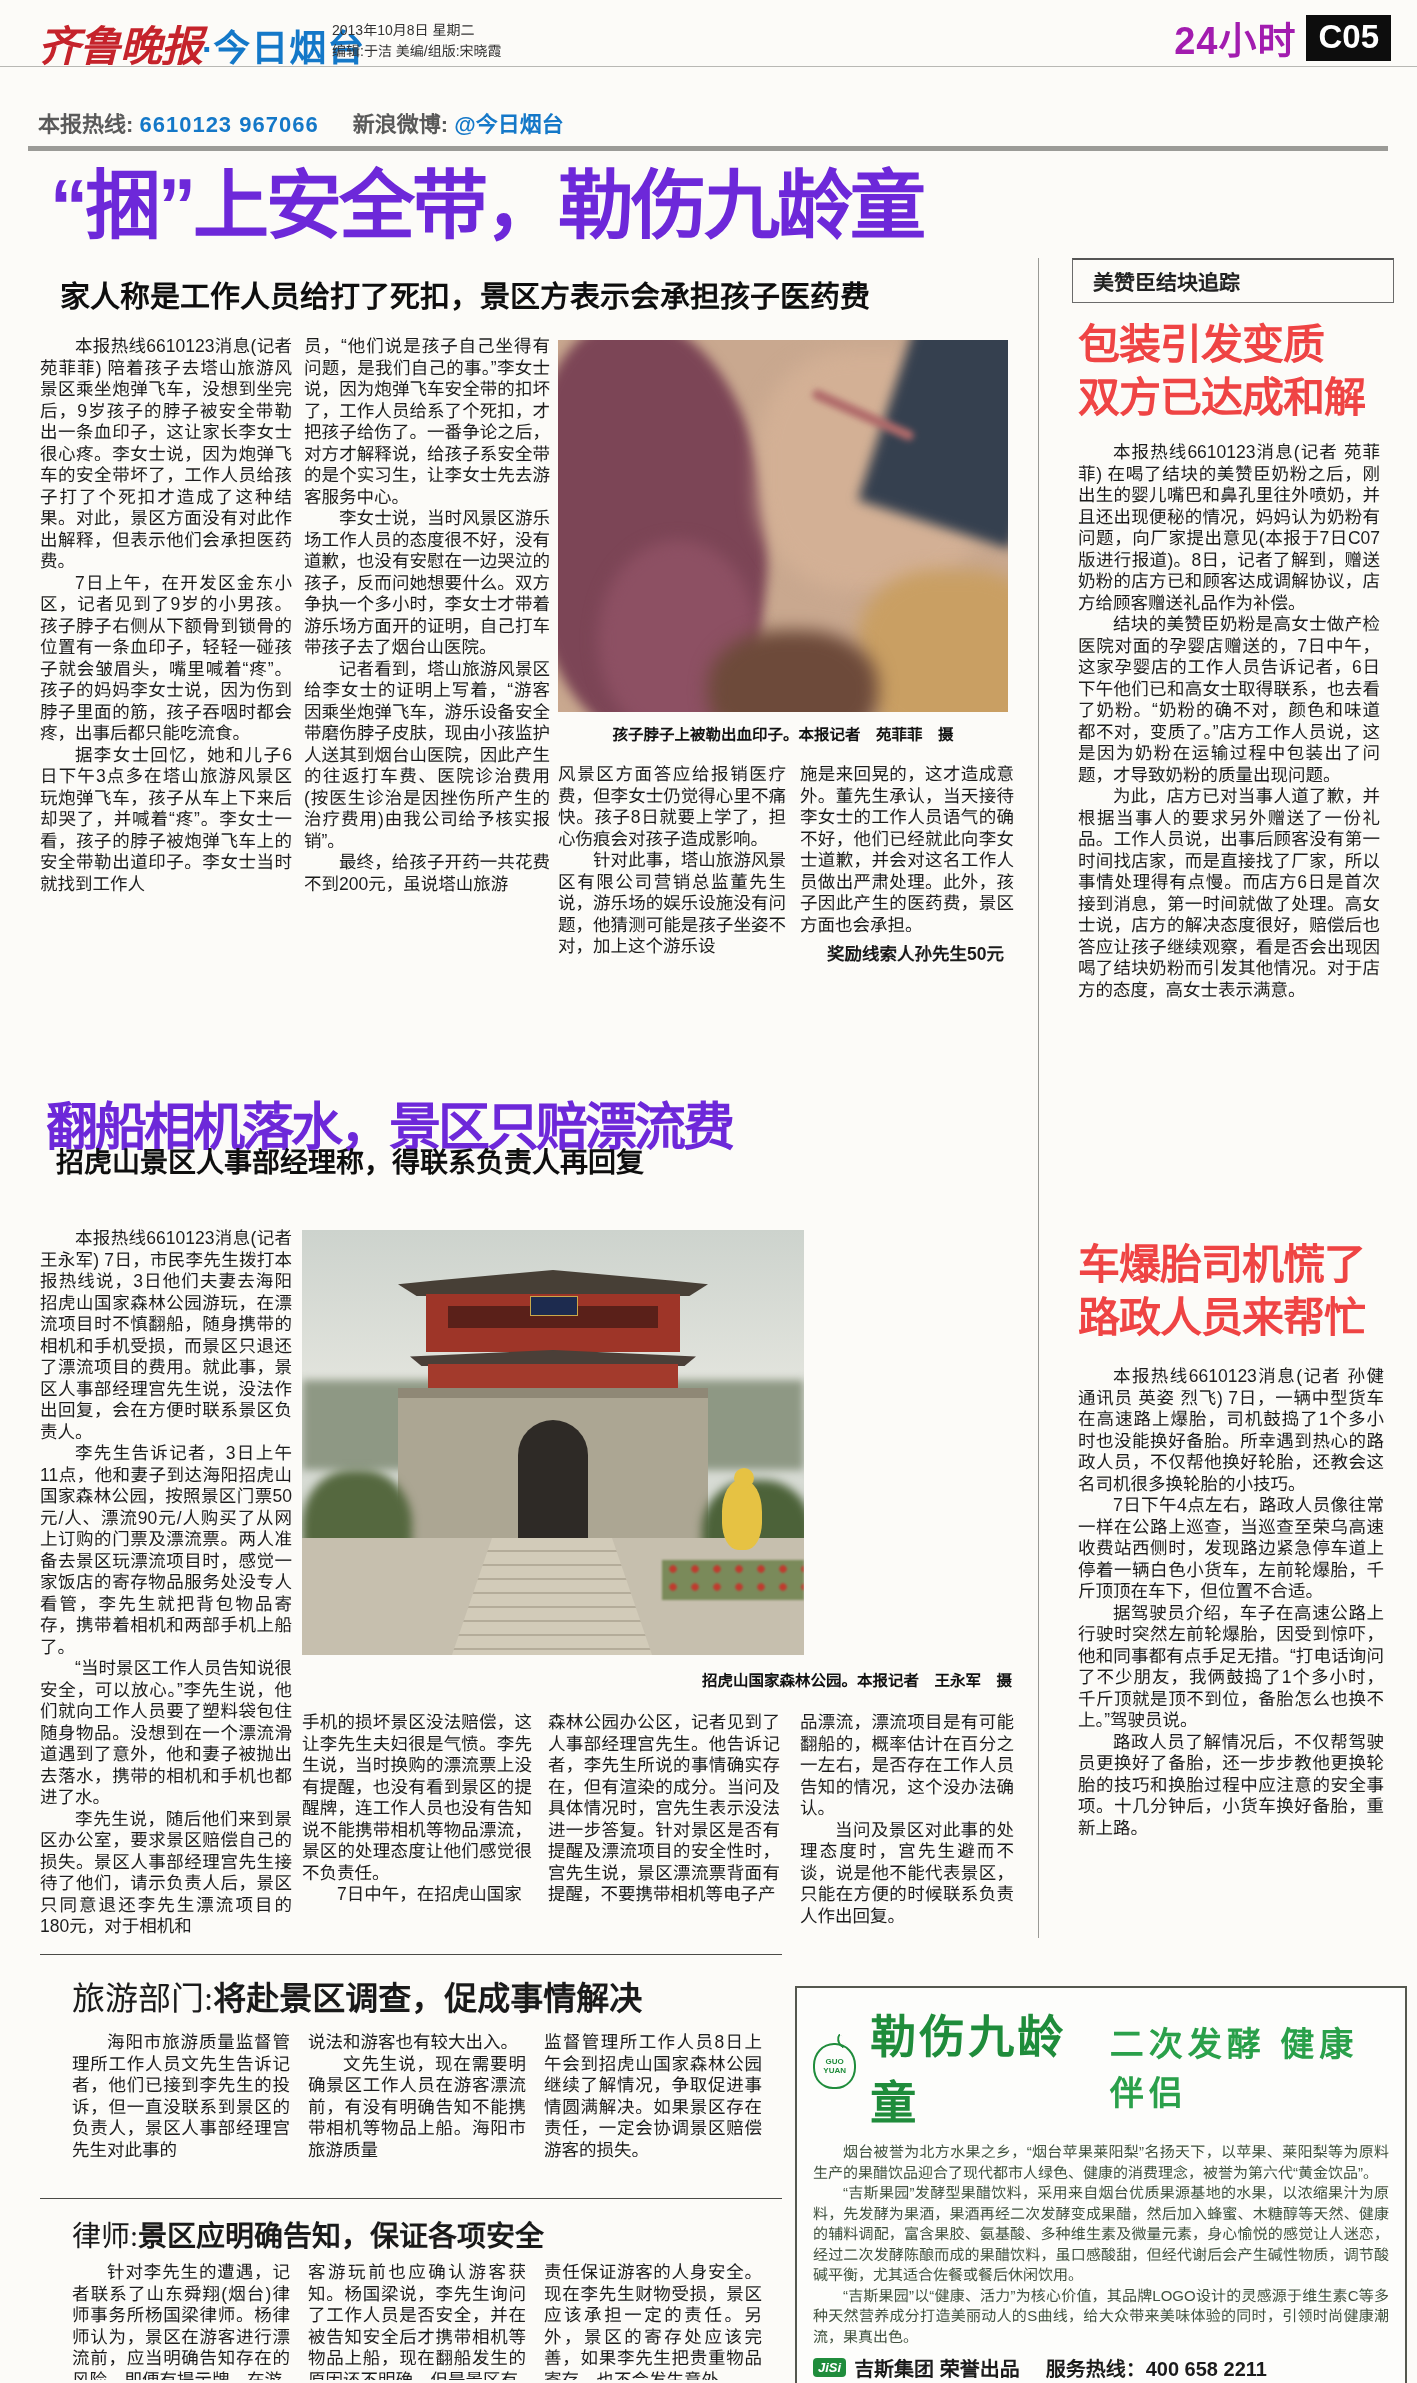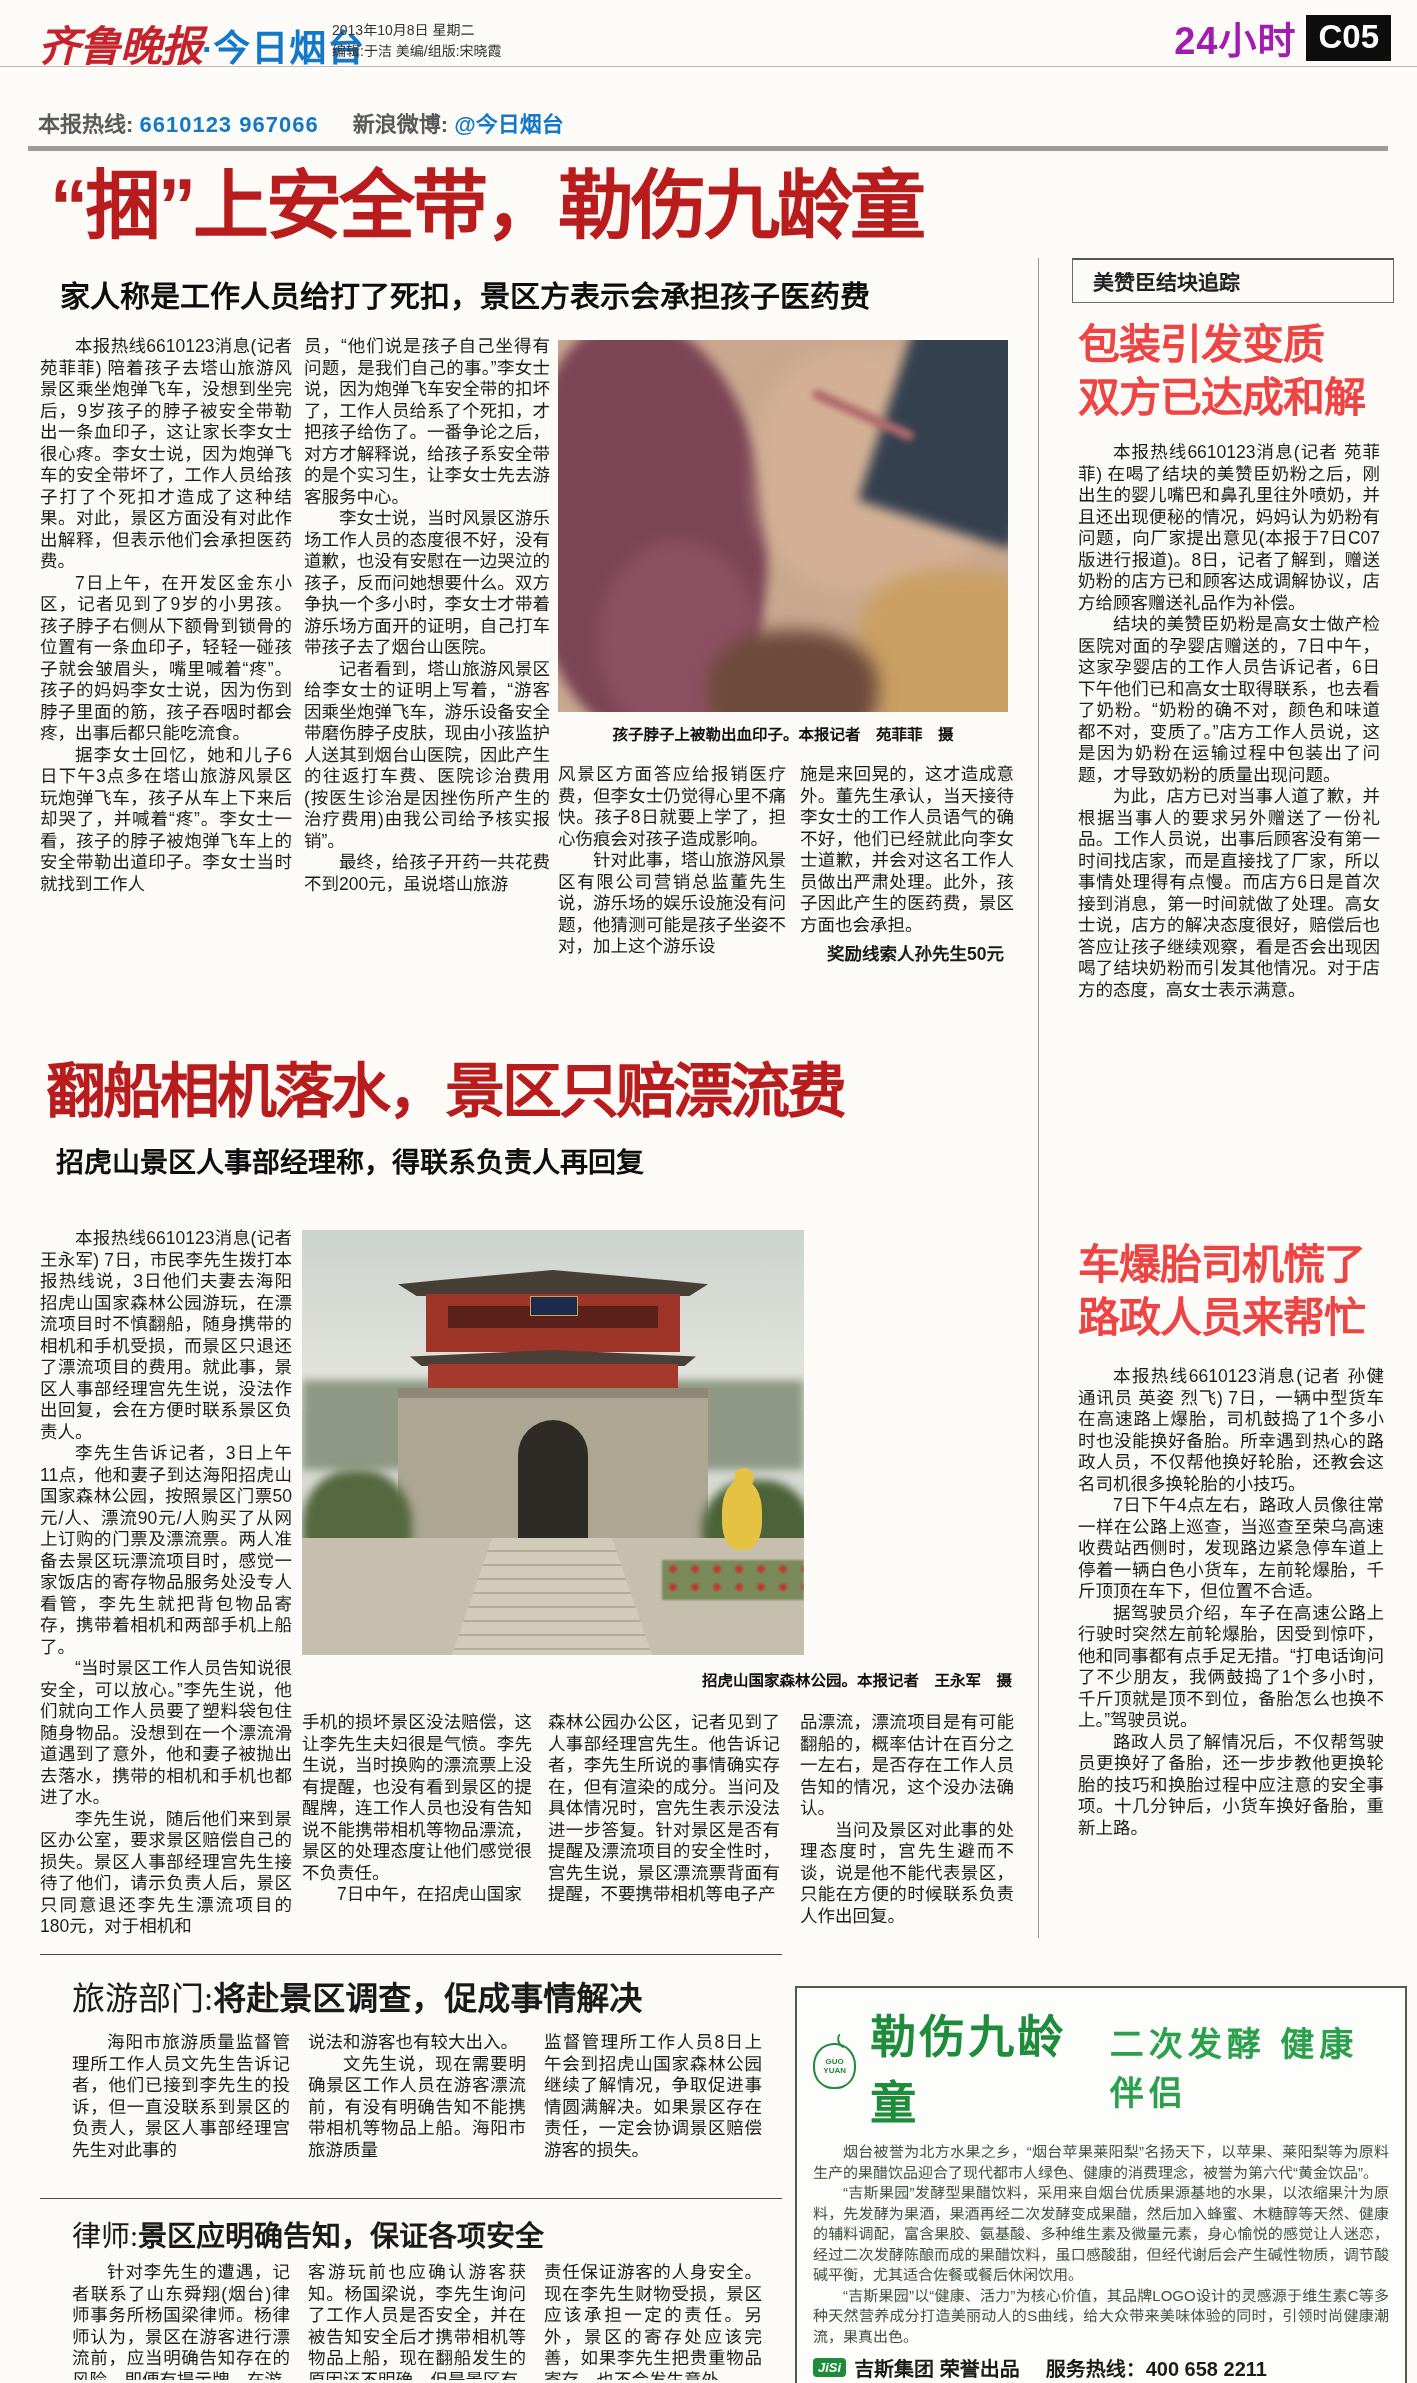--- a/index.html
+++ b/index.html
@@ -13,21 +13,21 @@
   .head-meta{font-size:14px;color:#333;line-height:21px;}
   .sec-label{font-size:38px;font-weight:bold;color:#a21caf;letter-spacing:1px;}
   .page-badge{background:#0d0d0d;color:#fff;font-size:33px;font-weight:bold;padding:3px 12px 5px;margin-left:10px;}
   .rule-thin{background:#b8b8b4;height:1px;}
   .rule-thick{background:#9b9b97;height:5px;}
   
   .hot{font-size:22px;font-weight:bold;color:#5a5a5a;}
   .hot .num{color:#1478c8;letter-spacing:1px;}
   .hot .at{color:#1478c8;}
   
-  .h-main{font-weight:bold;color:#b91c1c;line-height:1.05;letter-spacing:-3px;white-space:nowrap;text-align:center;}
+  .h-main{font-weight:bold;color:#6d28d9;line-height:1.05;letter-spacing:-3px;white-space:nowrap;text-align:center;}
   .h-sub{font-weight:bold;color:#0e0e0e;white-space:nowrap;}
   
   .body-text{font-size:17.5px;line-height:21.5px;text-align:justify;color:#1c1c1c;overflow:hidden;}
   .para{margin:0;}
   .ind{text-indent:2em;}
   .caption{font-size:15.5px;font-weight:bold;color:#111;}
   .reward{font-size:17.5px;font-weight:bold;text-align:right;padding-right:10px;margin-top:4px;}
   
   .kicker{border:1px solid #6b6b6b;border-top:2px solid #555;font-size:21px;font-weight:bold;color:#222;padding:6px 0 6px 20px;background:#fcfbf8;}
   .side-h{font-size:42px;font-weight:bold;line-height:53px;color:#ef4444;letter-spacing:-1px;}
@@ -123,21 +123,21 @@
   <div class="abs side-h" style="left:1078px;top:318px;">
     <div>包装引发变质</div>
     <div>双方已达成和解</div>
   </div>
   <div class="abs body-text" style="left:1078px;top:442px;width:302px;height:780px;">
       <p class="para ind">本报热线6610123消息(记者 苑菲菲)  在喝了结块的美赞臣奶粉之后，刚出生的婴儿嘴巴和鼻孔里往外喷奶，并且还出现便秘的情况，妈妈认为奶粉有问题，向厂家提出意见(本报于7日C07版进行报道)。8日，记者了解到，赠送奶粉的店方已和顾客达成调解协议，店方给顾客赠送礼品作为补偿。</p>
       <p class="para ind">结块的美赞臣奶粉是高女士做产检医院对面的孕婴店赠送的，7日中午，这家孕婴店的工作人员告诉记者，6日下午他们已和高女士取得联系，也去看了奶粉。“奶粉的确不对，颜色和味道都不对，变质了。”店方工作人员说，这是因为奶粉在运输过程中包装出了问题，才导致奶粉的质量出现问题。</p>
       <p class="para ind">为此，店方已对当事人道了歉，并根据当事人的要求另外赠送了一份礼品。工作人员说，出事后顾客没有第一时间找店家，而是直接找了厂家，所以事情处理得有点慢。而店方6日是首次接到消息，第一时间就做了处理。高女士说，店方的解决态度很好，赔偿后也答应让孩子继续观察，看是否会出现因喝了结块奶粉而引发其他情况。对于店方的态度，高女士表示满意。</p>
     </div>
 
-  <div class="abs h-main" style="left:46px;top:1060px;font-size:60px;">翻船相机落水，景区只赔漂流费</div>
+  <div class="abs h-main" style="left:46px;top:1100px;font-size:52px;">翻船相机落水，景区只赔漂流费</div>
   <div class="abs h-sub" style="left:56px;top:1140px;font-size:28px;">招虎山景区人事部经理称，得联系负责人再回复</div>
 
   <div class="abs body-text" style="left:40px;top:1228px;width:252px;height:712px;">
       <p class="para ind">本报热线6610123消息(记者 王永军)  7日，市民李先生拨打本报热线说，3日他们夫妻去海阳招虎山国家森林公园游玩，在漂流项目时不慎翻船，随身携带的相机和手机受损，而景区只退还了漂流项目的费用。就此事，景区人事部经理宫先生说，没法作出回复，会在方便时联系景区负责人。</p>
       <p class="para ind">李先生告诉记者，3日上午11点，他和妻子到达海阳招虎山国家森林公园，按照景区门票50元/人、漂流90元/人购买了从网上订购的门票及漂流票。两人准备去景区玩漂流项目时，感觉一家饭店的寄存物品服务处没专人看管，李先生就把背包物品寄存，携带着相机和两部手机上船了。</p>
       <p class="para ind">“当时景区工作人员告知说很安全，可以放心。”李先生说，他们就向工作人员要了塑料袋包住随身物品。没想到在一个漂流滑道遇到了意外，他和妻子被抛出去落水，携带的相机和手机也都进了水。</p>
       <p class="para ind">李先生说，随后他们来到景区办公室，要求景区赔偿自己的损失。景区人事部经理宫先生接待了他们，请示负责人后，景区只同意退还李先生漂流项目的180元，对于相机和</p>
     </div>
 
   <div class="abs photo" style="left:302px;top:1230px;width:502px;height:425px;background:#d7dbd4;">

